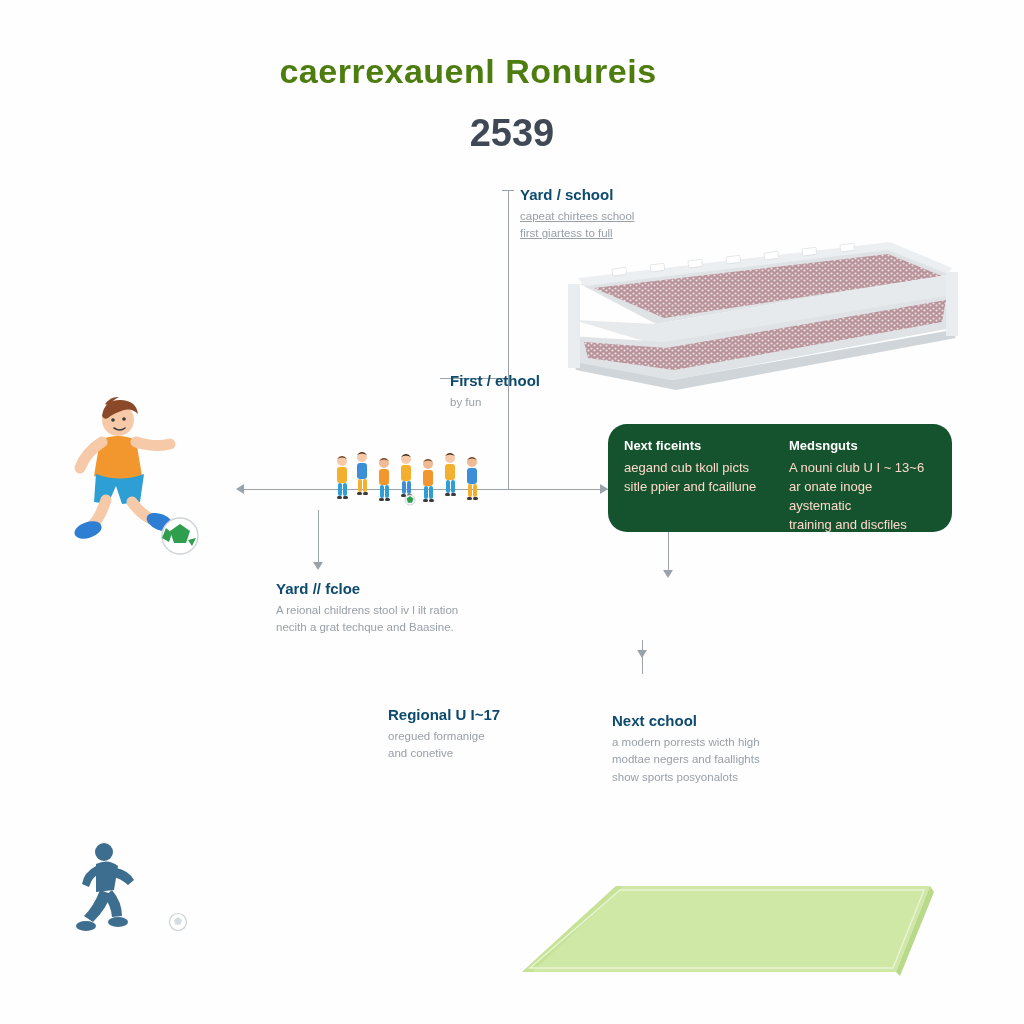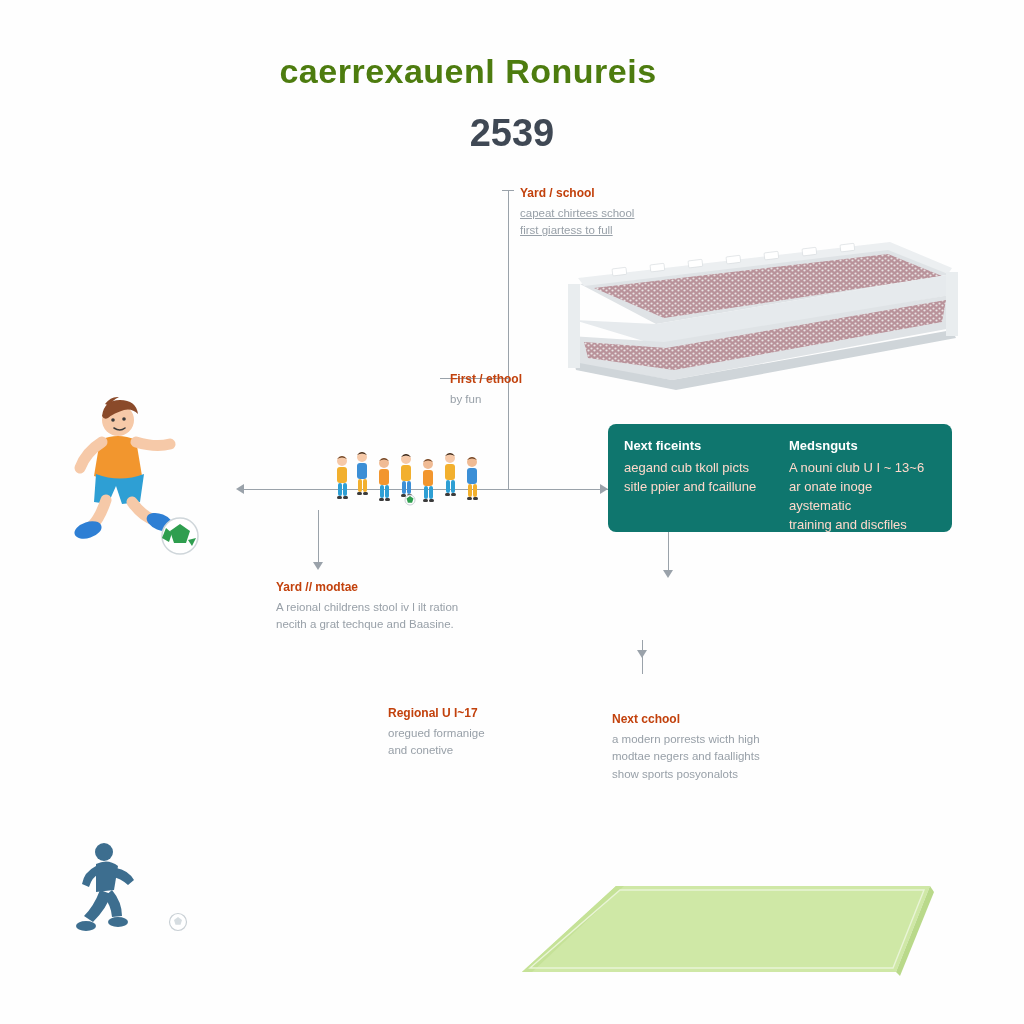--- a/index.html
+++ b/index.html
@@ -39,23 +39,23 @@
     font-size: 38px;
     font-weight: 700;
     color: #3f4854;
   }
 
   
   .ann {
     position: absolute;
   }
   .ann .ann-head {
-    font-size: 12px;
+    font-size: 15px;
     font-weight: 700;
-    color: #c2410c;
+    color: #0c4a6e;
     margin-bottom: 5px;
     white-space: nowrap;
   }
   .ann .ann-body {
     font-size: 11.5px;
     line-height: 1.5;
     color: #98a0a8;
   }
 
   
@@ -91,22 +91,22 @@
     border-top: 8px solid #9aa2aa;
   }
 
   
   .callout {
     position: absolute;
     left: 608px;
     top: 424px;
     width: 344px;
     height: 108px;
-    background: #0f766e;
-    border-radius: 8px;
+    background: #14532d;
+    border-radius: 19px;
     display: flex;
     padding: 14px 16px;
     box-sizing: border-box;
     gap: 18px;
   }
   .callout .col {
     flex: 1;
   }
   .callout .c-head {
     font-size: 13px;
@@ -253,21 +253,21 @@
     <div class="ann-body" style="white-space:pre-line;text-decoration:underline;">capeat chirtees school
 first giartess to full</div>
   </div>
 
   <div class="ann" style="left:450px; top:372px; width:160px;">
     <div class="ann-head">First / ethool</div>
     <div class="ann-body" style="white-space:pre-line;">by fun</div>
   </div>
 
   <div class="ann" style="left:276px; top:580px; width:250px;">
-    <div class="ann-head">Yard // modtae</div>
+    <div class="ann-head">Yard // fcloe</div>
     <div class="ann-body" style="white-space:pre-line;">A reional childrens stool iv l ilt ration
 necith a grat techque and Baasine.</div>
   </div>
 
   <div class="ann" style="left:388px; top:706px; width:200px;">
     <div class="ann-head">Regional U I~17</div>
     <div class="ann-body" style="white-space:pre-line;">oregued formanige
 and conetive</div>
   </div>
 

